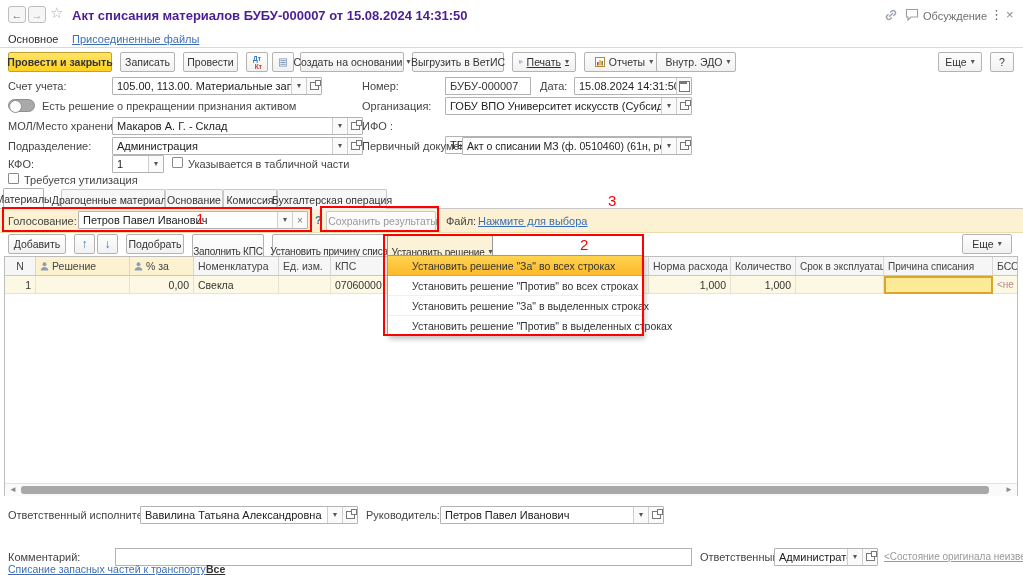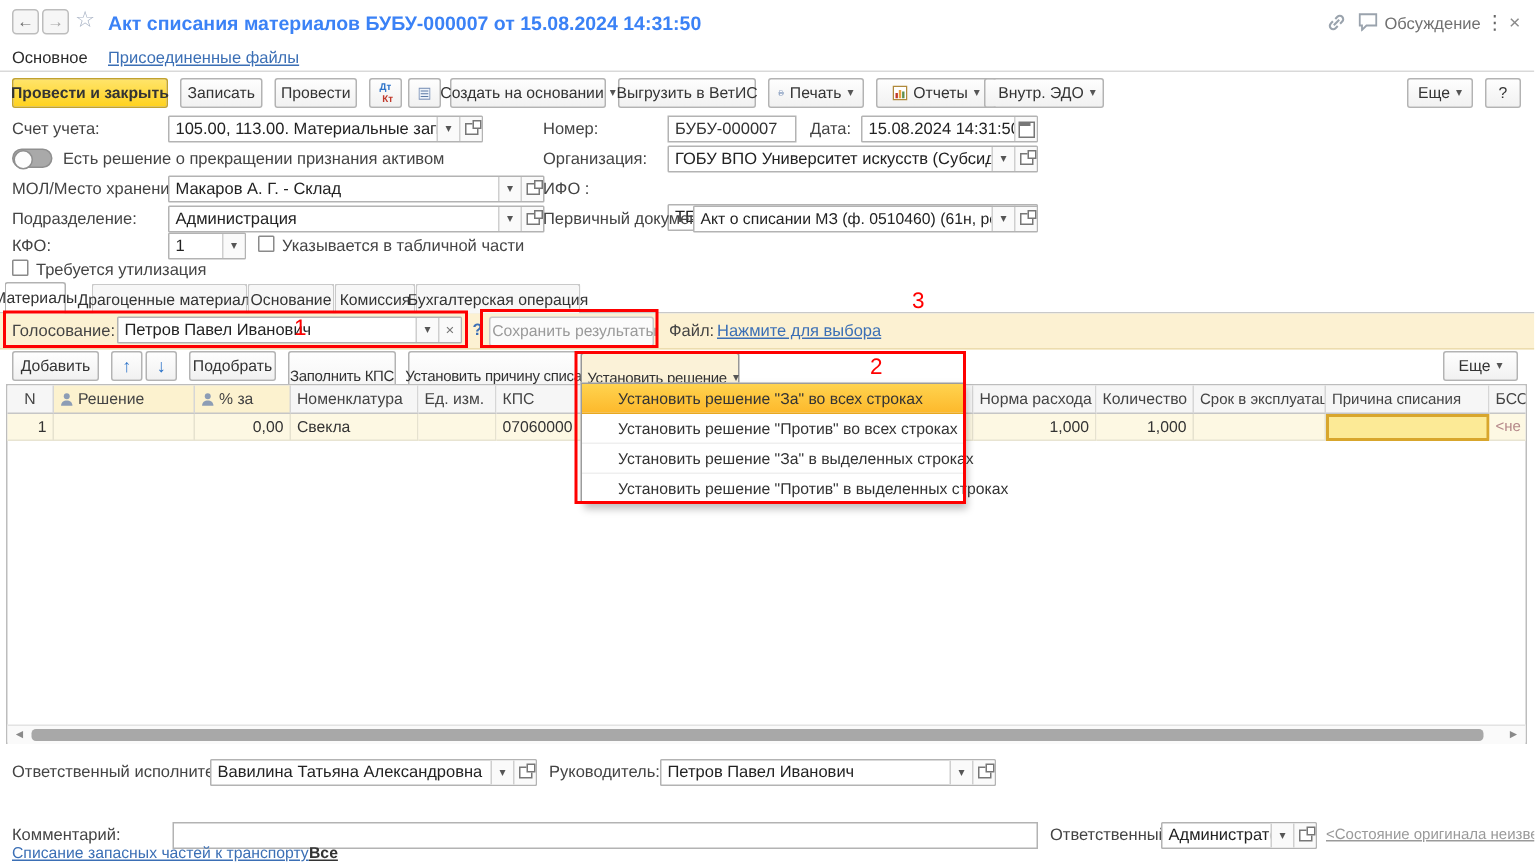--- a/index.html
+++ b/index.html
@@ -77,21 +77,21 @@
 
 <div class="app">
 
   <div class="navbtn" style="left:8px;top:6px;">
       <span>←</span>
     </div>
   <div class="navbtn" style="left:28px;top:6px;color:#a7a7a7;">
       <span>→</span>
     </div>
   <div class="abs" style="left:50px;top:4px;font-size:15px;color:#a6b1c3;">☆</div>
-  <div class="abs" style="left:72px;top:8px;font-size:13px;font-weight:bold;color:#3b82f6;white-space:nowrap;">Акт списания материалов БУБУ-000007 от 15.08.2024 14:31:50</div>
+  <div class="abs" style="left:72px;top:8px;font-size:13px;font-weight:bold;color:#4c1d95;white-space:nowrap;">Акт списания материалов БУБУ-000007 от 15.08.2024 14:31:50</div>
 
   <div class="abs" style="left:884px;top:8px;">
     <svg width="14" height="14" viewBox="0 0 14 14" fill="none" stroke="#9aa3ad" stroke-width="1.4">
       <path d="M5.2 8.8l3.6-3.6"></path>
         <path d="M6.2 4.6l1.4-1.4a2.2 2.2 0 013.2 3.2L9.4 7.8"></path>
         <path d="M7.8 9.4l-1.4 1.4a2.2 2.2 0 01-3.2-3.2l1.4-1.4"></path>
     </svg>
   </div>
   <div class="abs" style="left:905px;top:8px;">
     <svg width="14" height="13" viewBox="0 0 14 13" fill="none" stroke="#9aa3ad" stroke-width="1.2">
@@ -124,21 +124,21 @@
         <path d="M2 3h7M2 5.5h7M2 8h7" stroke="#5b7aa5" stroke-width="1"></path>
       </svg>
   </div>
   <div class="btn" style="left:300px;top:52px;width:104px;">
       <span>Создать на основании</span>
       <span class="ddg"></span>
     </div>
   <div class="btn" style="left:412px;top:52px;width:92px;">
       <span>Выгрузить в ВетИС</span>
     </div>
-  <div class="btn" style="left:512px;top:52px;width:64px;">
+  <div class="btn" style="left:512px;top:52px;width:64px;text-decoration:underline;">
     <svg width="11" height="10" viewBox="0 0 11 10">
         <rect x="2.5" y="0.5" width="6" height="3" fill="#fff" stroke="#7d93b8"></rect>
         <rect x="0.5" y="3.5" width="10" height="4" fill="#cdd9e8" stroke="#7d93b8"></rect>
         <rect x="2.5" y="6.5" width="6" height="3" fill="#fff" stroke="#7d93b8"></rect>
       </svg>
     <span>Печать</span>
       <span class="ddg"></span>
   </div>
   <div class="btn" style="left:584px;top:52px;width:80px;">
     <svg width="10" height="10" viewBox="0 0 10 10">

